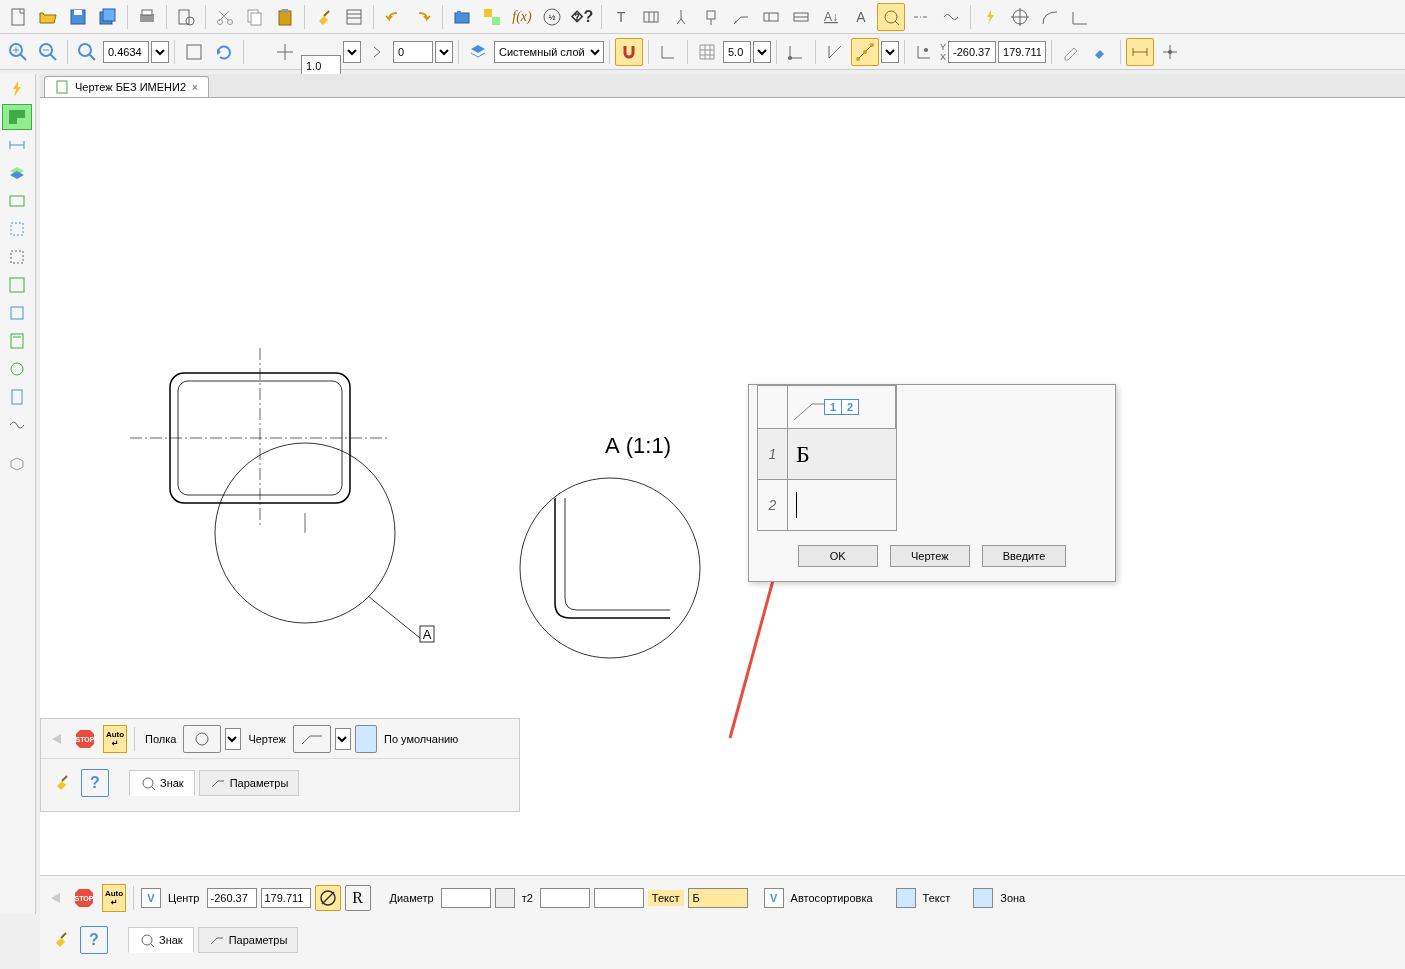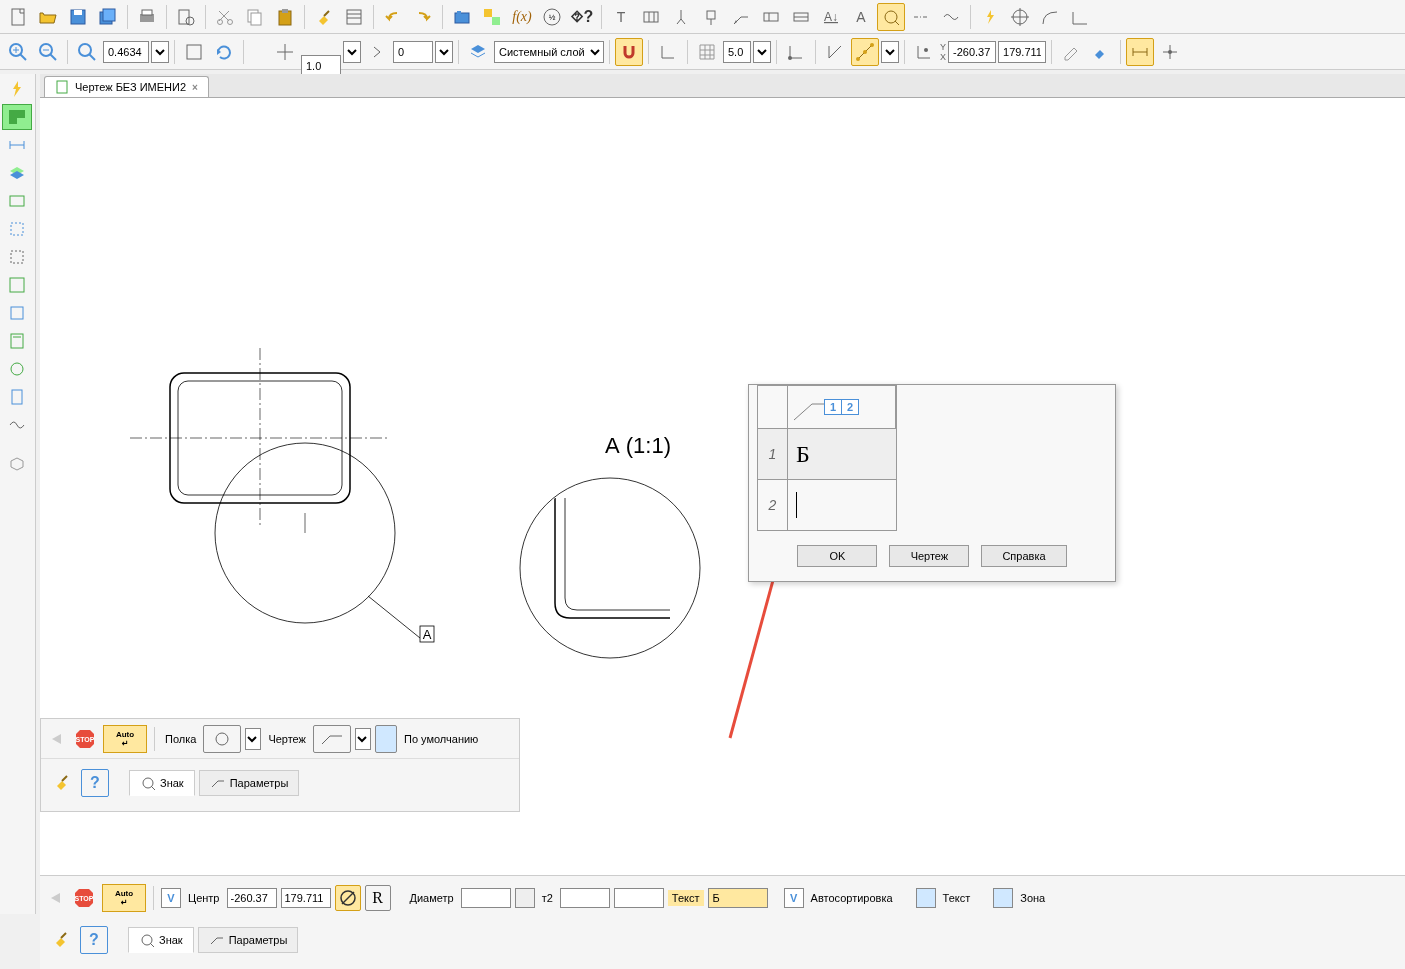--- a/index.html
+++ b/index.html
@@ -27,21 +27,21 @@
 
 .canvas { position: absolute; left: 40px; top: 98px; right: 0; bottom: 0; background: white; }
 
 
 .prop-panel { position: absolute; background: #f5f5f5; border: 1px solid #ccc; display: flex; flex-direction: column; }
 .prop-row { display: flex; align-items: center; gap: 4px; padding: 4px 8px; border-bottom: 1px solid #ddd; height: 40px; }
 .prop-tab { padding: 4px 10px; border: 1px solid #ccc; background: #eee; font-size: 11px; display: flex; align-items: center; gap: 4px; cursor: pointer; }
 .prop-tab.active { background: #fff; border-bottom-color: #fff; }
 
 .stop-btn { width: 28px; height: 28px; display: flex; align-items: center; justify-content: center; }
-.auto-btn { width: 44px; height: 28px; background: #ffe8a0; border: 1px solid #d4a017; font-size: 8px; font-weight: bold; display: flex; flex-direction: column; align-items: center; justify-content: center; }
+.auto-btn { width: 24px; height: 28px; background: #ffe8a0; border: 1px solid #d4a017; font-size: 8px; font-weight: bold; display: flex; flex-direction: column; align-items: center; justify-content: center; }
 
 
 .dialog { position: absolute; background: #f8f8f8; border: 1px solid #999; box-shadow: 2px 2px 6px rgba(0,0,0,0.2); }
 .dialog-title { display: flex; justify-content: space-between; align-items: center; padding: 6px 8px; font-size: 12px; color: #333; }
 .dialog-close { background: #c0392b; color: white; width: 20px; height: 18px; display: flex; align-items: center; justify-content: center; font-size: 10px; cursor: pointer; }
 .text-grid { border: 1px solid #999; margin: 0 8px; }
 .text-grid-header { display: flex; border-bottom: 1px solid #999; }
 .text-grid-header-cell { border-right: 1px solid #999; padding: 4px; display: flex; align-items: center; justify-content: center; height: 42px; position: relative; }
 .text-grid-row { display: flex; border-bottom: 1px solid #999; }
 .text-grid-row:last-child { border-bottom: none; }
@@ -627,21 +627,21 @@
     <div class="text-grid-row">
       <div class="text-grid-cell-num">2</div>
       <div class="text-grid-cell-val">
           <span style="border-left:1px solid #000;height:26px;display:inline-block"></span>
         </div>
     </div>
   </div>
   <div class="dialog-buttons">
     <button class="dialog-btn">OK</button>
     <button class="dialog-btn">Чертеж</button>
-    <button class="dialog-btn">Справка</button>
+    <button class="dialog-btn">Введите</button>
   </div>
 </div>
 
 <div class="bottom-bar">
   <div class="bottom-row1">
     <svg width="18" height="18">
         <polygon points="3,9 12,4 12,14" fill="#ccc"></polygon>
       </svg>
     <div class="stop-btn">
         <svg width="24" height="24">

